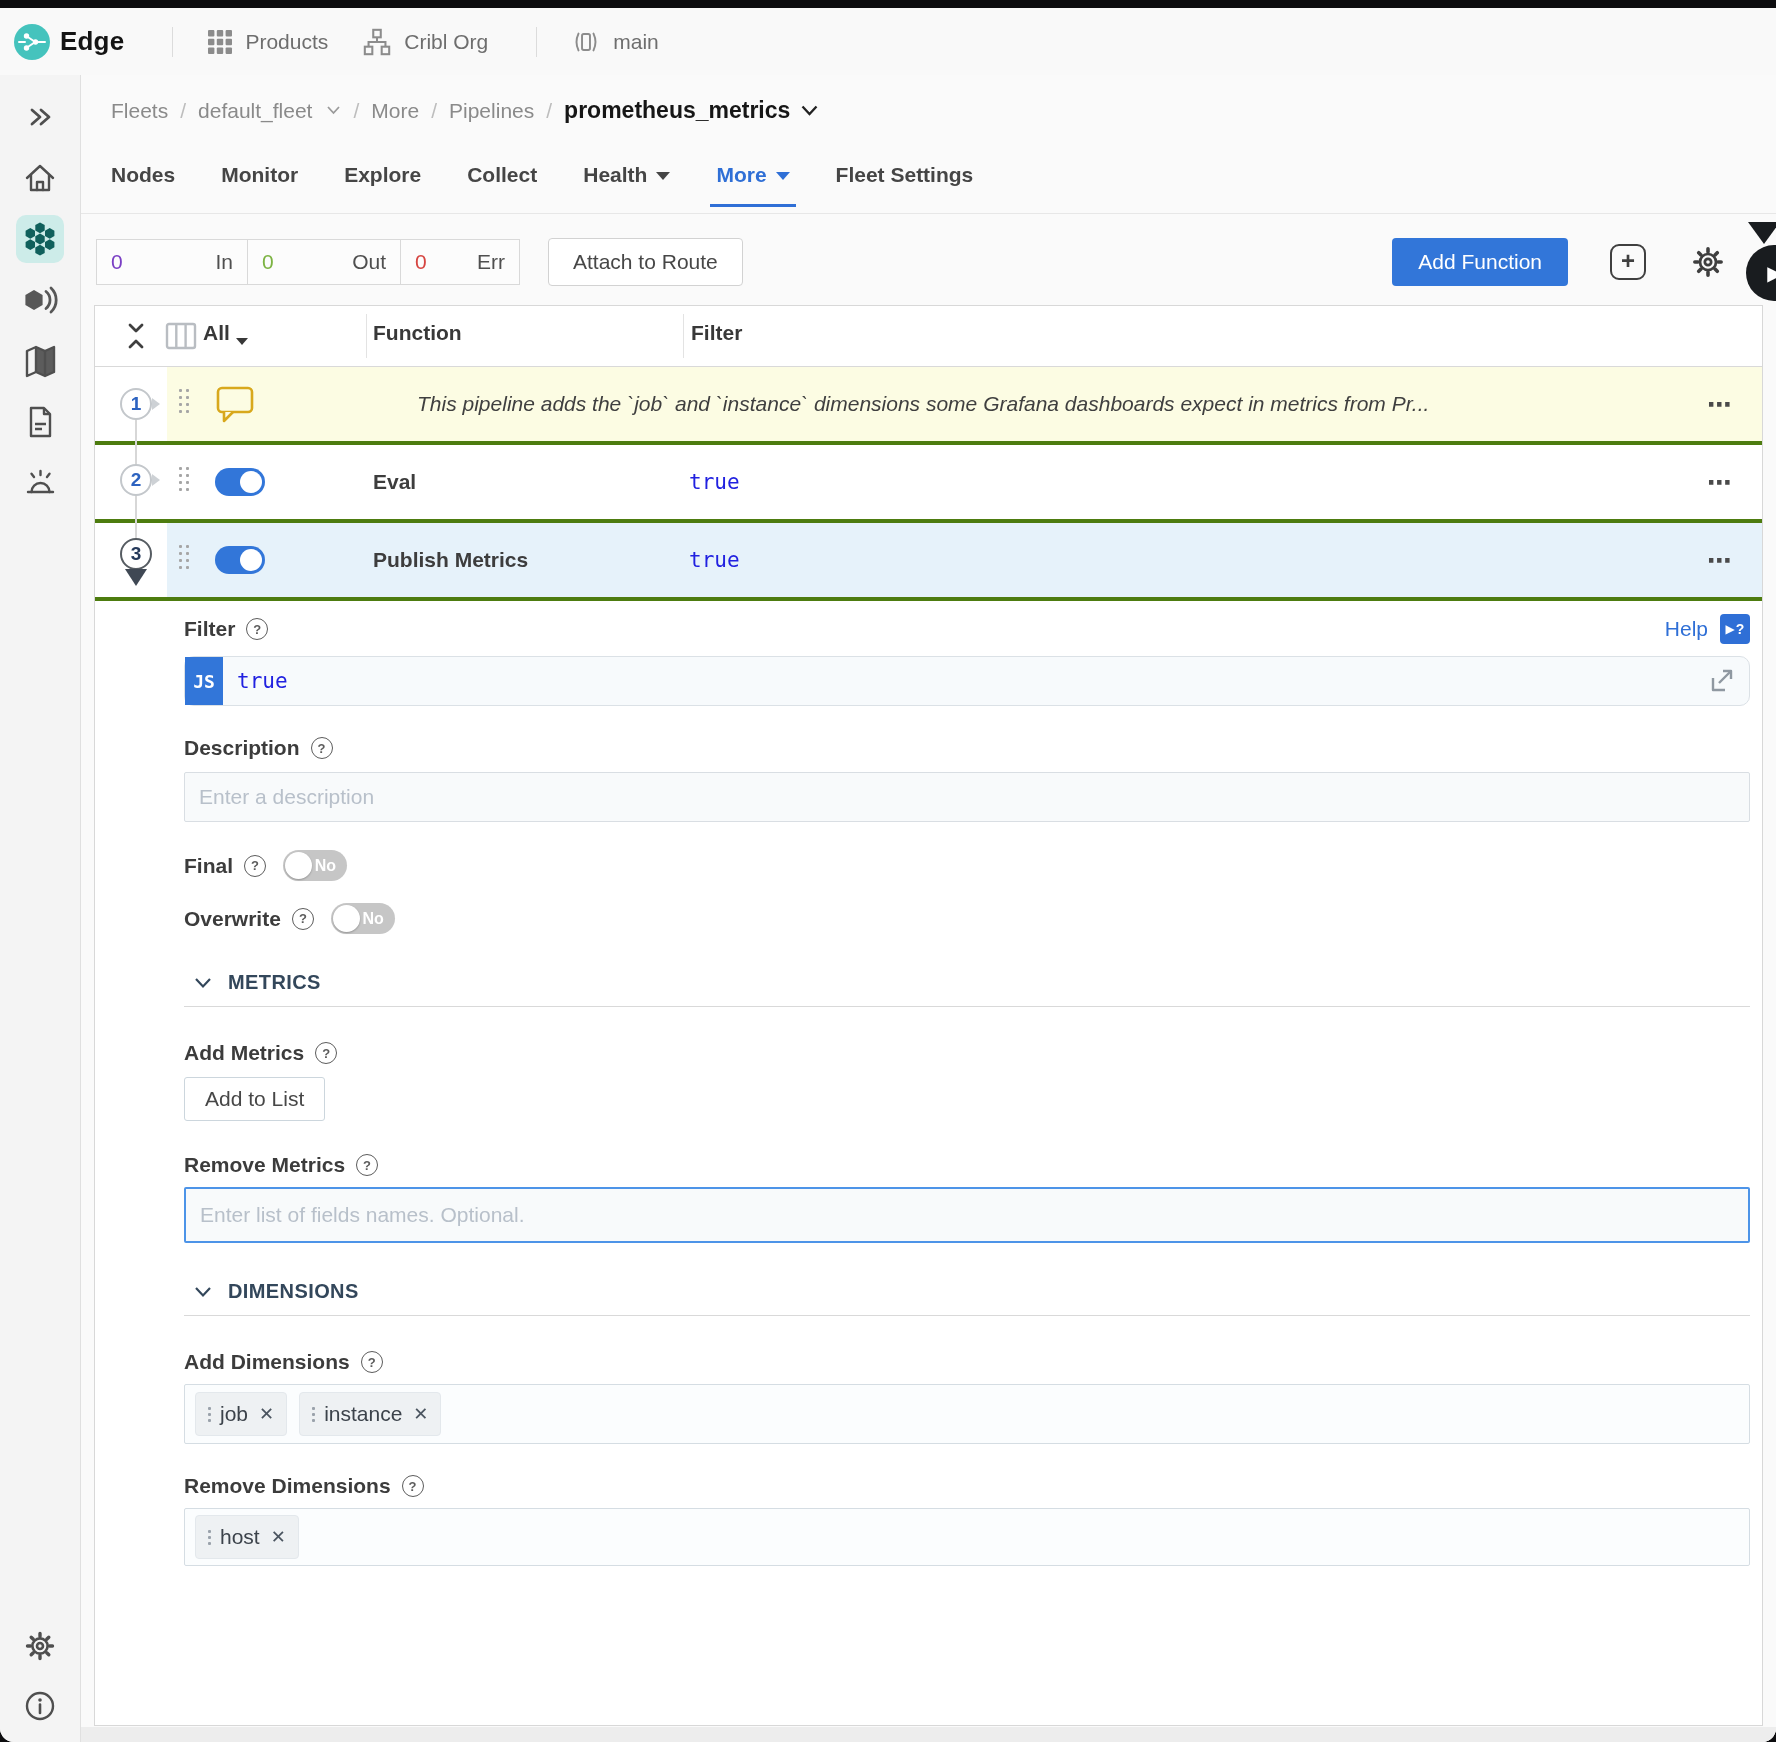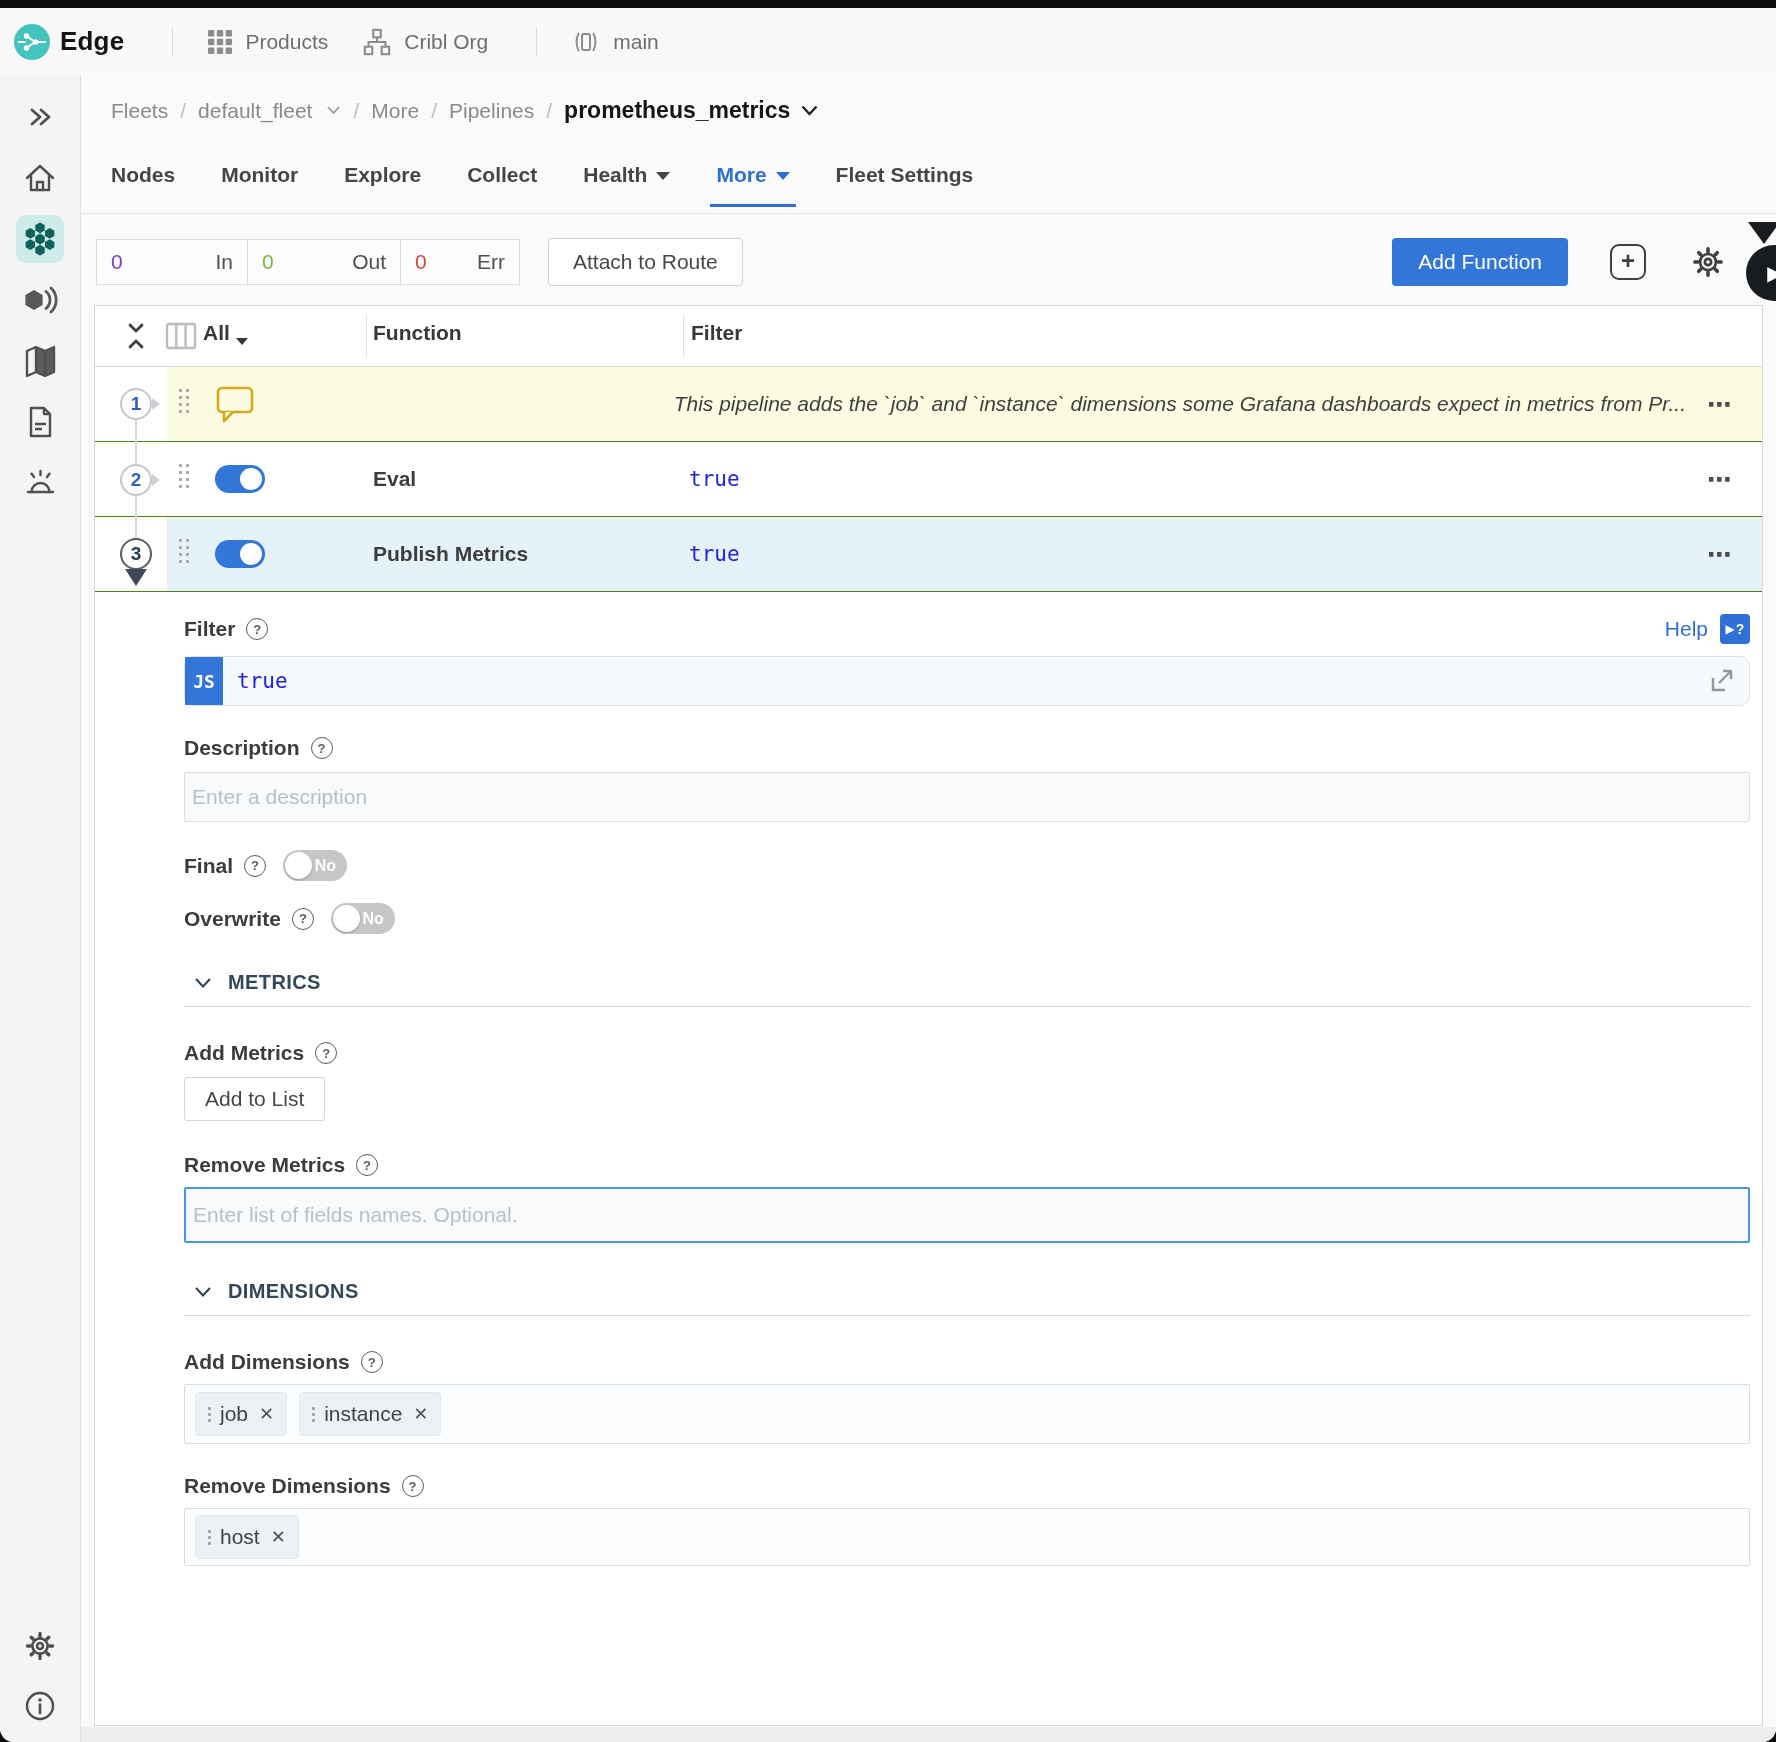--- a/index.html
+++ b/index.html
@@ -60,21 +60,21 @@
   
   .card{position:absolute;top:230px;left:13px;right:13px;height:1421px;background:#ffffff;border:1px solid #d8d8d8;box-sizing:border-box;}
   .thead{height:60px;border-bottom:1px solid #d9d9d9;position:relative;}
   .thead .sep{position:absolute;top:8px;bottom:8px;width:1px;background:#e3e3e3;}
   .th-label{position:absolute;top:15px;font-size:21px;font-weight:700;color:#383838;}
   .all-dd{position:absolute;left:108px;top:15px;display:flex;align-items:flex-end;gap:6px;font-size:21px;font-weight:700;color:#383838;}
   .all-caret{width:0;height:0;border-left:6px solid transparent;border-right:6px solid transparent;border-top:7px solid #383838;margin-top:5px;}
   .collapse-btn{position:absolute;left:26px;top:14px;}
   .cols-btn{position:absolute;left:70px;top:15px;}
   
-  .prow{height:74px;border-bottom:1px solid #4d7c0f;display:flex;text-align:right;}
+  .prow{height:74px;border-bottom:4px solid #4d7c0f;display:flex;}
   .rail{width:72px;flex:0 0 auto;background:#fff;}
   .rcontent{flex:1;position:relative;}
   .rcontent.comment-bg{background:#fcfce3;}
   .rcontent.selected-bg{background:#e6f2fa;}
   .drag{position:absolute;left:12px;top:50%;margin-top:-15px;display:grid;grid-template-columns:3px 3px;grid-auto-rows:3px;gap:4px;}
   .drag i{background:#a6a6a6;border-radius:1px;}
   .toggle-on{position:absolute;left:48px;top:50%;margin-top:-14px;width:50px;height:28px;border-radius:14px;background:#3276d9;}
   .toggle-on::after{content:'';position:absolute;right:3px;top:3px;width:22px;height:22px;border-radius:50%;background:#fff;}
   .fname{position:absolute;left:206px;top:50%;transform:translateY(-50%);font-size:21px;font-weight:600;color:#3d3d3d;}
   .ffilter{position:absolute;left:522px;top:50%;transform:translateY(-50%);font-size:21px;font-family:"DejaVu Sans Mono","Liberation Mono",monospace;color:#2121e0;}
@@ -99,21 +99,21 @@
   .filter-row{display:flex;align-items:center;}
   .help-wrap{margin-left:auto;display:flex;align-items:center;gap:12px;}
   .help-link{font-size:21px;color:#2f6fd6;}
   .help-icon{width:30px;height:30px;background:#2f6fd6;border-radius:4px;display:flex;align-items:center;justify-content:center;gap:1px;color:#fff;}
   .help-icon .hp{font-size:12px;}
   .help-icon .hq{font-size:14px;font-weight:700;}
   .code-input{margin-top:12px;height:48px;border:1px solid #dbe1e6;background:#f7fafc;border-radius:10px;display:flex;align-items:center;position:relative;}
   .js-badge{width:38px;height:100%;background:#3276d9;color:#fff;display:flex;align-items:center;justify-content:center;font-size:18px;font-weight:700;font-family:"DejaVu Sans Mono","Liberation Mono",monospace;}
   .code-value{margin-left:14px;font-size:21px;font-family:"DejaVu Sans Mono","Liberation Mono",monospace;color:#2121e0;}
   .expand-icon{position:absolute;right:14px;top:50%;transform:translateY(-50%);}
-  .text-input{display:block;width:100%;height:50px;margin-top:12px;border:1px solid #d9dee3;background:#f8fafb;border-radius:2px;box-sizing:border-box;padding:0 7px;font-size:21px;font-family:"Liberation Sans","DejaVu Sans",sans-serif;color:#333;outline:none;}
+  .text-input{display:block;width:100%;height:50px;margin-top:12px;border:1px solid #d9dee3;background:#f8fafb;border-radius:2px;box-sizing:border-box;padding:0 14px;font-size:21px;font-family:"Liberation Sans","DejaVu Sans",sans-serif;color:#333;outline:none;}
   .text-input::placeholder{color:#b8c0ca;}
   .text-input.focus-blue{border:2px solid #4d94e8;height:56px;margin-top:10px;}.mt28{margin-top:28px;}.mt30{margin-top:30px;}.mt32{margin-top:32px;}.mt34{margin-top:34px;}.mt42{margin-top:42px;}
   .toggle-row{display:flex;align-items:center;gap:11px;}
   .toggle-no{position:relative;width:64px;height:31px;border-radius:16px;background:#c6c6c6;margin-left:6px;}
   .toggle-no .knob{position:absolute;left:2px;top:2px;width:27px;height:27px;border-radius:50%;background:#fff;box-shadow:0 1px 2px rgba(0,0,0,.25);}
   .toggle-no .no{position:absolute;right:11px;top:50%;transform:translateY(-50%);color:#fff;font-size:16px;font-weight:600;}
   .section-head{display:flex;align-items:center;gap:16px;margin-left:10px;margin-top:37px;}
   .section-title{font-size:20px;font-weight:700;color:#33475b;letter-spacing:.4px;}
   .section-hr{border:none;border-top:1px solid #d9d9d9;margin:12px 0 0 0;}
   .btn-secondary{display:inline-flex;align-items:center;height:44px;padding:0 20px;margin-top:12px;background:#fff;border:1px solid #ccd6dd;border-radius:3px;font-size:21px;color:#474747;box-sizing:border-box;}

